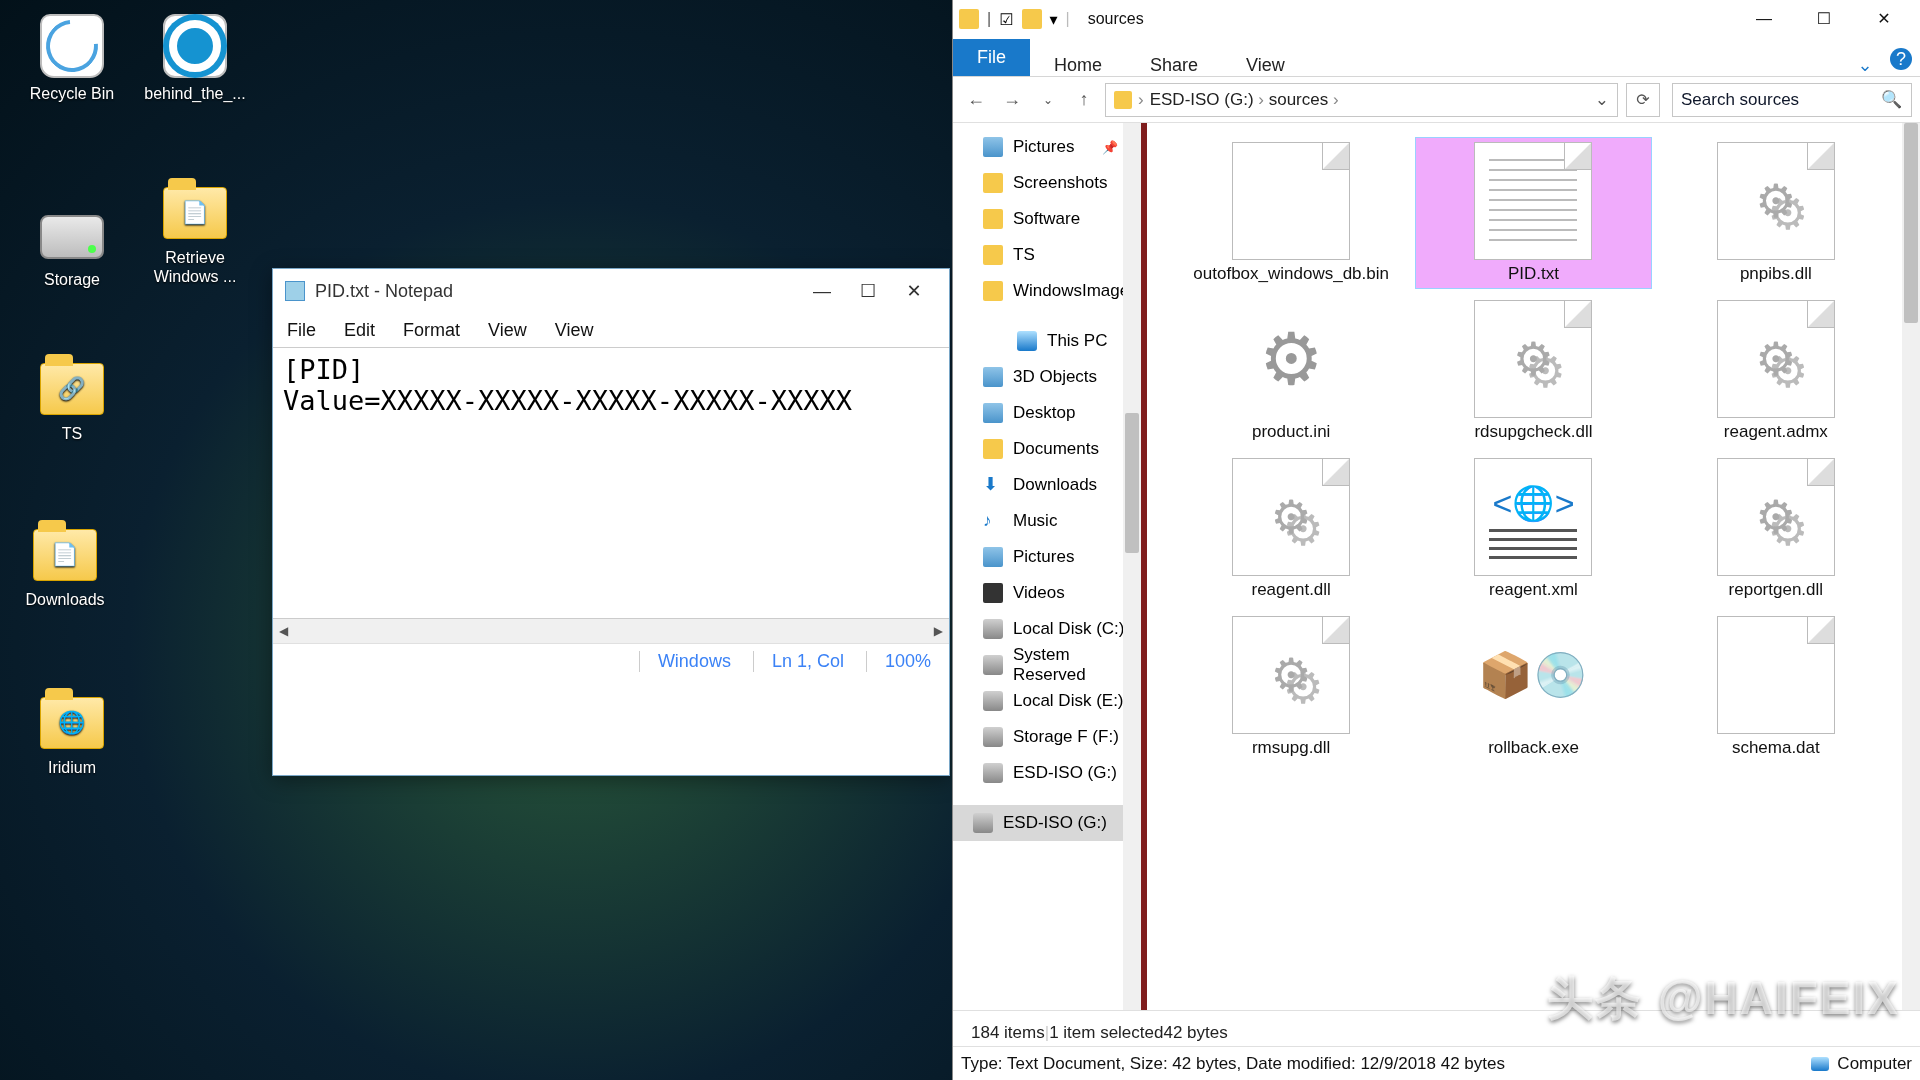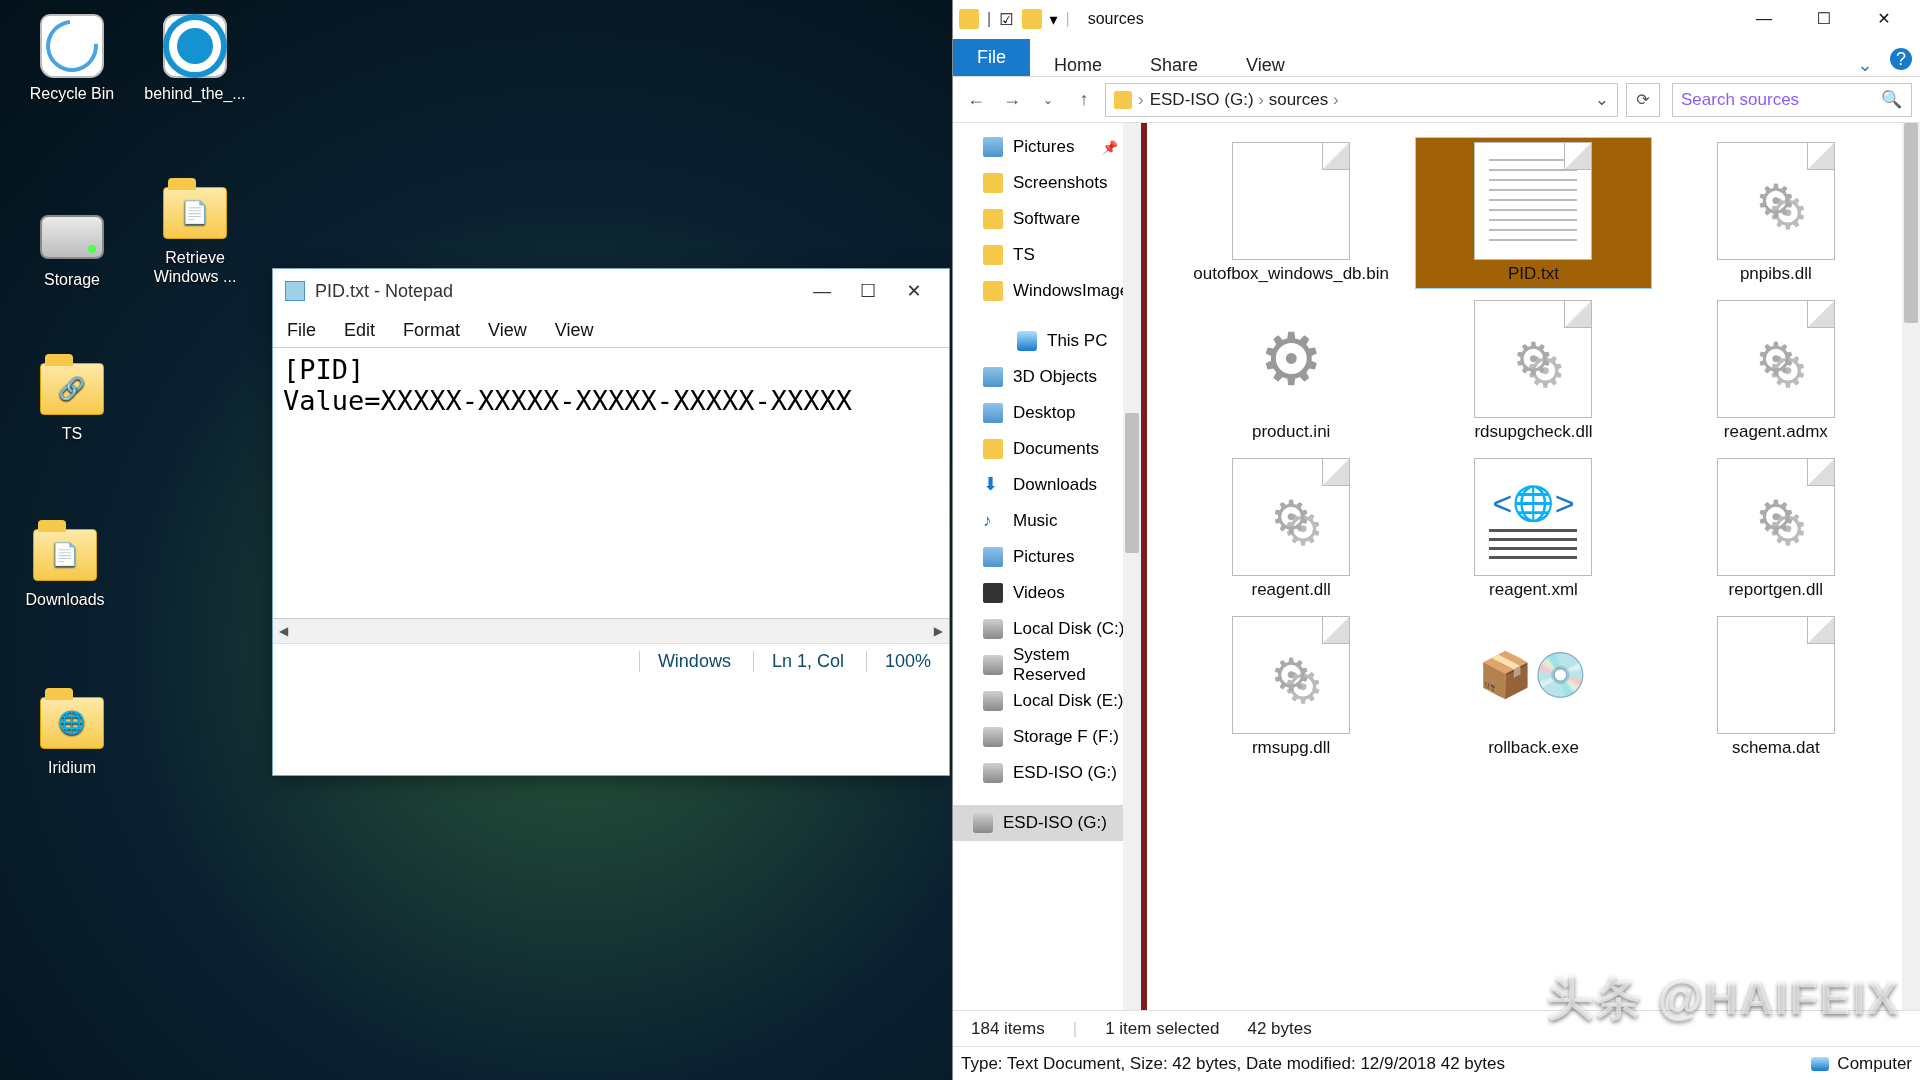--- a/index.html
+++ b/index.html
@@ -22,21 +22,21 @@
 
 
 #notepad { position:absolute; left:272px; top:268px; width:678px; height:508px; background:#fff; border:1px solid #7aa7c7; box-shadow:0 4px 20px rgba(0,0,0,.4); }
 #np-title { height:44px; background:#fff; display:flex; align-items:center; padding:0 12px; color:#333; font-size:18px; }
 #np-title .sp { flex:1; }
 .np-btn { width:46px; text-align:center; font-size:18px; color:#333; cursor:pointer; }
 #np-menu { height:34px; display:flex; align-items:center; gap:28px; padding:0 14px; font-size:18px; color:#111; }
 #np-menu span { cursor:pointer; }
 #np-text { border-top:1px solid #ccc; border-bottom:1px solid #ccc; height:272px; padding:6px 10px; font-family:Consolas,monospace; font-size:27px; white-space:pre; overflow:hidden; }
 #np-hscroll { height:24px; background:#f0f0f0; display:flex; align-items:center; justify-content:space-between; padding:0 6px; color:#555; font-size:12px; }
-#np-status { height:36px; display:flex; align-items:center; justify-content:flex-end; gap:22px; padding:0 18px; font-size:18px; color:#0c4a6e; border-top:1px solid #e0e0e0; }
+#np-status { height:36px; display:flex; align-items:center; justify-content:flex-end; gap:22px; padding:0 18px; font-size:18px; color:#3b82f6; border-top:1px solid #e0e0e0; }
 #np-status span { border-left:1px solid #ccc; padding-left:18px; }
 
 
 #explorer { position:absolute; right:0; top:0; width:968px; height:1080px; background:#fff; border-left:1px solid #888; display:flex; flex-direction:column; }
 #ex-titlebar { height:38px; display:flex; align-items:center; padding:0 6px; font-size:16px; }
 #ex-titlebar .qat { display:flex; align-items:center; gap:8px; }
 #ex-titlebar .qat i { width:20px; height:20px; display:inline-block; }
 #ex-titlebar .title { margin-left:10px; color:#111; }
 #ex-titlebar .sp { flex:1; }
 .win-btn { width:60px; text-align:center; font-size:16px; color:#111; cursor:pointer; line-height:38px; }
@@ -45,56 +45,56 @@
 .ribbon-tab.file { background:#1979ca; color:#fff; }
 #ex-ribbon .rsp { flex:1; }
 .rib-ic { width:34px; text-align:center; font-size:18px; color:#1979ca; cursor:pointer; }
 #ex-nav { height:46px; display:flex; align-items:center; padding:0 8px; gap:6px; border-bottom:1px solid #e0e0e0; }
 .nav-btn { width:30px; height:30px; display:flex; align-items:center; justify-content:center; color:#555; font-size:18px; cursor:pointer; }
 #ex-address { flex:1; height:34px; border:1px solid #c6c6c6; display:flex; align-items:center; padding:0 8px; font-size:17px; color:#222; gap:6px; }
 #ex-address .crumb { cursor:pointer; }
 #ex-address .sep { color:#888; }
 #ex-address .asp { flex:1; }
 #ex-refresh { width:34px; height:34px; border:1px solid #c6c6c6; margin-left:2px; display:flex; align-items:center; justify-content:center; color:#555; cursor:pointer; }
-#ex-search { width:240px; height:34px; border:1px solid #c6c6c6; margin-left:6px; display:flex; align-items:center; padding:0 8px; color:#8b5cf6; font-size:17px; }
+#ex-search { width:240px; height:34px; border:1px solid #c6c6c6; margin-left:6px; display:flex; align-items:center; padding:0 8px; color:#0f172a; font-size:17px; }
 #ex-search .sp { flex:1; }
 #ex-body { flex:1; display:flex; overflow:hidden; }
 #ex-tree { width:194px; border-right:6px solid #7f1d1d; overflow:hidden; padding:6px 0; font-size:17px; position:relative; }
 .tree-row { display:flex; align-items:center; gap:10px; padding:6px 0 6px 30px; cursor:pointer; height:36px; }
 .tree-row.sel { background:#d8d8d8; }
 .tree-row .ti { width:20px; height:20px; flex-shrink:0; }
 .tree-scroll { position:absolute; right:0; top:0; bottom:0; width:18px; background:#f0f0f0; }
 .tree-scroll .thumb { position:absolute; left:2px; right:2px; top:290px; height:140px; background:#c0c0c0; border-radius:2px; }
 .ti-folder { background:#f6c94b; border-radius:2px; }
 .ti-pic { background:linear-gradient(#8fc4e8,#4a94cb); border-radius:2px; }
 .ti-vid { background:#333; border-radius:2px; }
 .ti-music { background:transparent; color:#1979ca; }
 .ti-disk { background:linear-gradient(#d0d0d0,#888); border-radius:3px; }
 .ti-dl { color:#1979ca; font-size:18px; line-height:18px; }
 .ti-pc { background:linear-gradient(#aee0ff,#1979ca); border-radius:3px; }
 #ex-files { flex:1; overflow:hidden; position:relative; }
 .file-grid { display:grid; grid-template-columns: repeat(3, 1fr); gap:6px 6px; padding:14px 26px; }
 .file-item { text-align:center; cursor:pointer; padding:4px; border:1px solid transparent; }
-.file-item.sel { background:#a16207; border:1px solid #99d1ff; }
+.file-item.sel { background:#f0abfc; border:1px solid #99d1ff; }
 .file-item .fic { width:118px; height:118px; margin:0 auto 4px; display:flex; align-items:center; justify-content:center; font-size:54px; color:#888; }
 .file-item .flabel { font-size:17px; color:#111; word-break:break-word; }
 .fic.doc { background:#fff; border:1px solid #bbb; box-shadow:inset 0 0 0 8px #fff; position:relative; }
 .fic.doc::after { content:""; position:absolute; right:0; top:0; width:26px; height:26px; background:linear-gradient(135deg,#fff 48%,#ddd 52%); border-left:1px solid #bbb; border-bottom:1px solid #bbb; }
 .fic.gear::before { content:"⚙"; font-size:46px; color:#aaa; text-shadow:12px 12px 0 #bbb; }
 .fic.txt { background:#fff; border:1px solid #bbb; position:relative; overflow:hidden; }
 .fic.txt::before { content:""; position:absolute; left:14px; right:14px; top:16px; bottom:16px; background:repeating-linear-gradient(#bbb 0 2px,#fff 2px 10px); }
 .fic.txt::after { content:""; position:absolute; right:0; top:0; width:26px; height:26px; background:linear-gradient(135deg,#fff 48%,#ddd 52%); border-left:1px solid #bbb; border-bottom:1px solid #bbb; }
 .fic.ini::before { content:"⚙"; font-size:72px; color:#999; }
 .fic.xml { background:#fff; border:1px solid #bbb; position:relative; }
 .fic.xml::before { content:"<🌐>"; font-size:34px; color:#1979ca; position:absolute; top:24px; left:0; right:0; }
 .fic.xml::after { content:""; position:absolute; left:14px; right:14px; bottom:16px; height:30px; background:repeating-linear-gradient(#555 0 3px,#fff 3px 9px); }
 .fic.exe::before { content:"📦💿"; font-size:44px; }
 .files-scroll { position:absolute; right:0; top:0; bottom:0; width:18px; background:#f0f0f0; }
 .files-scroll .thumb { position:absolute; left:2px; right:2px; top:0; height:200px; background:#c0c0c0; border-radius:2px; }
-#ex-status { height:36px; border-top:1px solid #e0e0e0; display:flex; align-items:center; padding:12px 18px; font-size:17px; color:#222; gap:28px; }
+#ex-status { height:36px; border-top:1px solid #e0e0e0; display:flex; align-items:flex-start; padding:12px 18px; font-size:17px; color:#222; }
 #ex-status .div { color:#ccc; }
 #ex-detail { height:34px; border-top:1px solid #e0e0e0; display:flex; align-items:center; padding:0 8px; font-size:17px; color:#111; }
 #ex-detail .sp { flex:1; }
 #ex-detail .loc { display:flex; align-items:center; gap:8px; }
 
 .watermark { position:absolute; right:20px; bottom:50px; color:rgba(255,255,255,.6); font-size:46px; font-weight:700; letter-spacing:2px; pointer-events:none; text-shadow:0 2px 4px rgba(0,0,0,.5); }
 </style>
 </head>
 <body>
 

